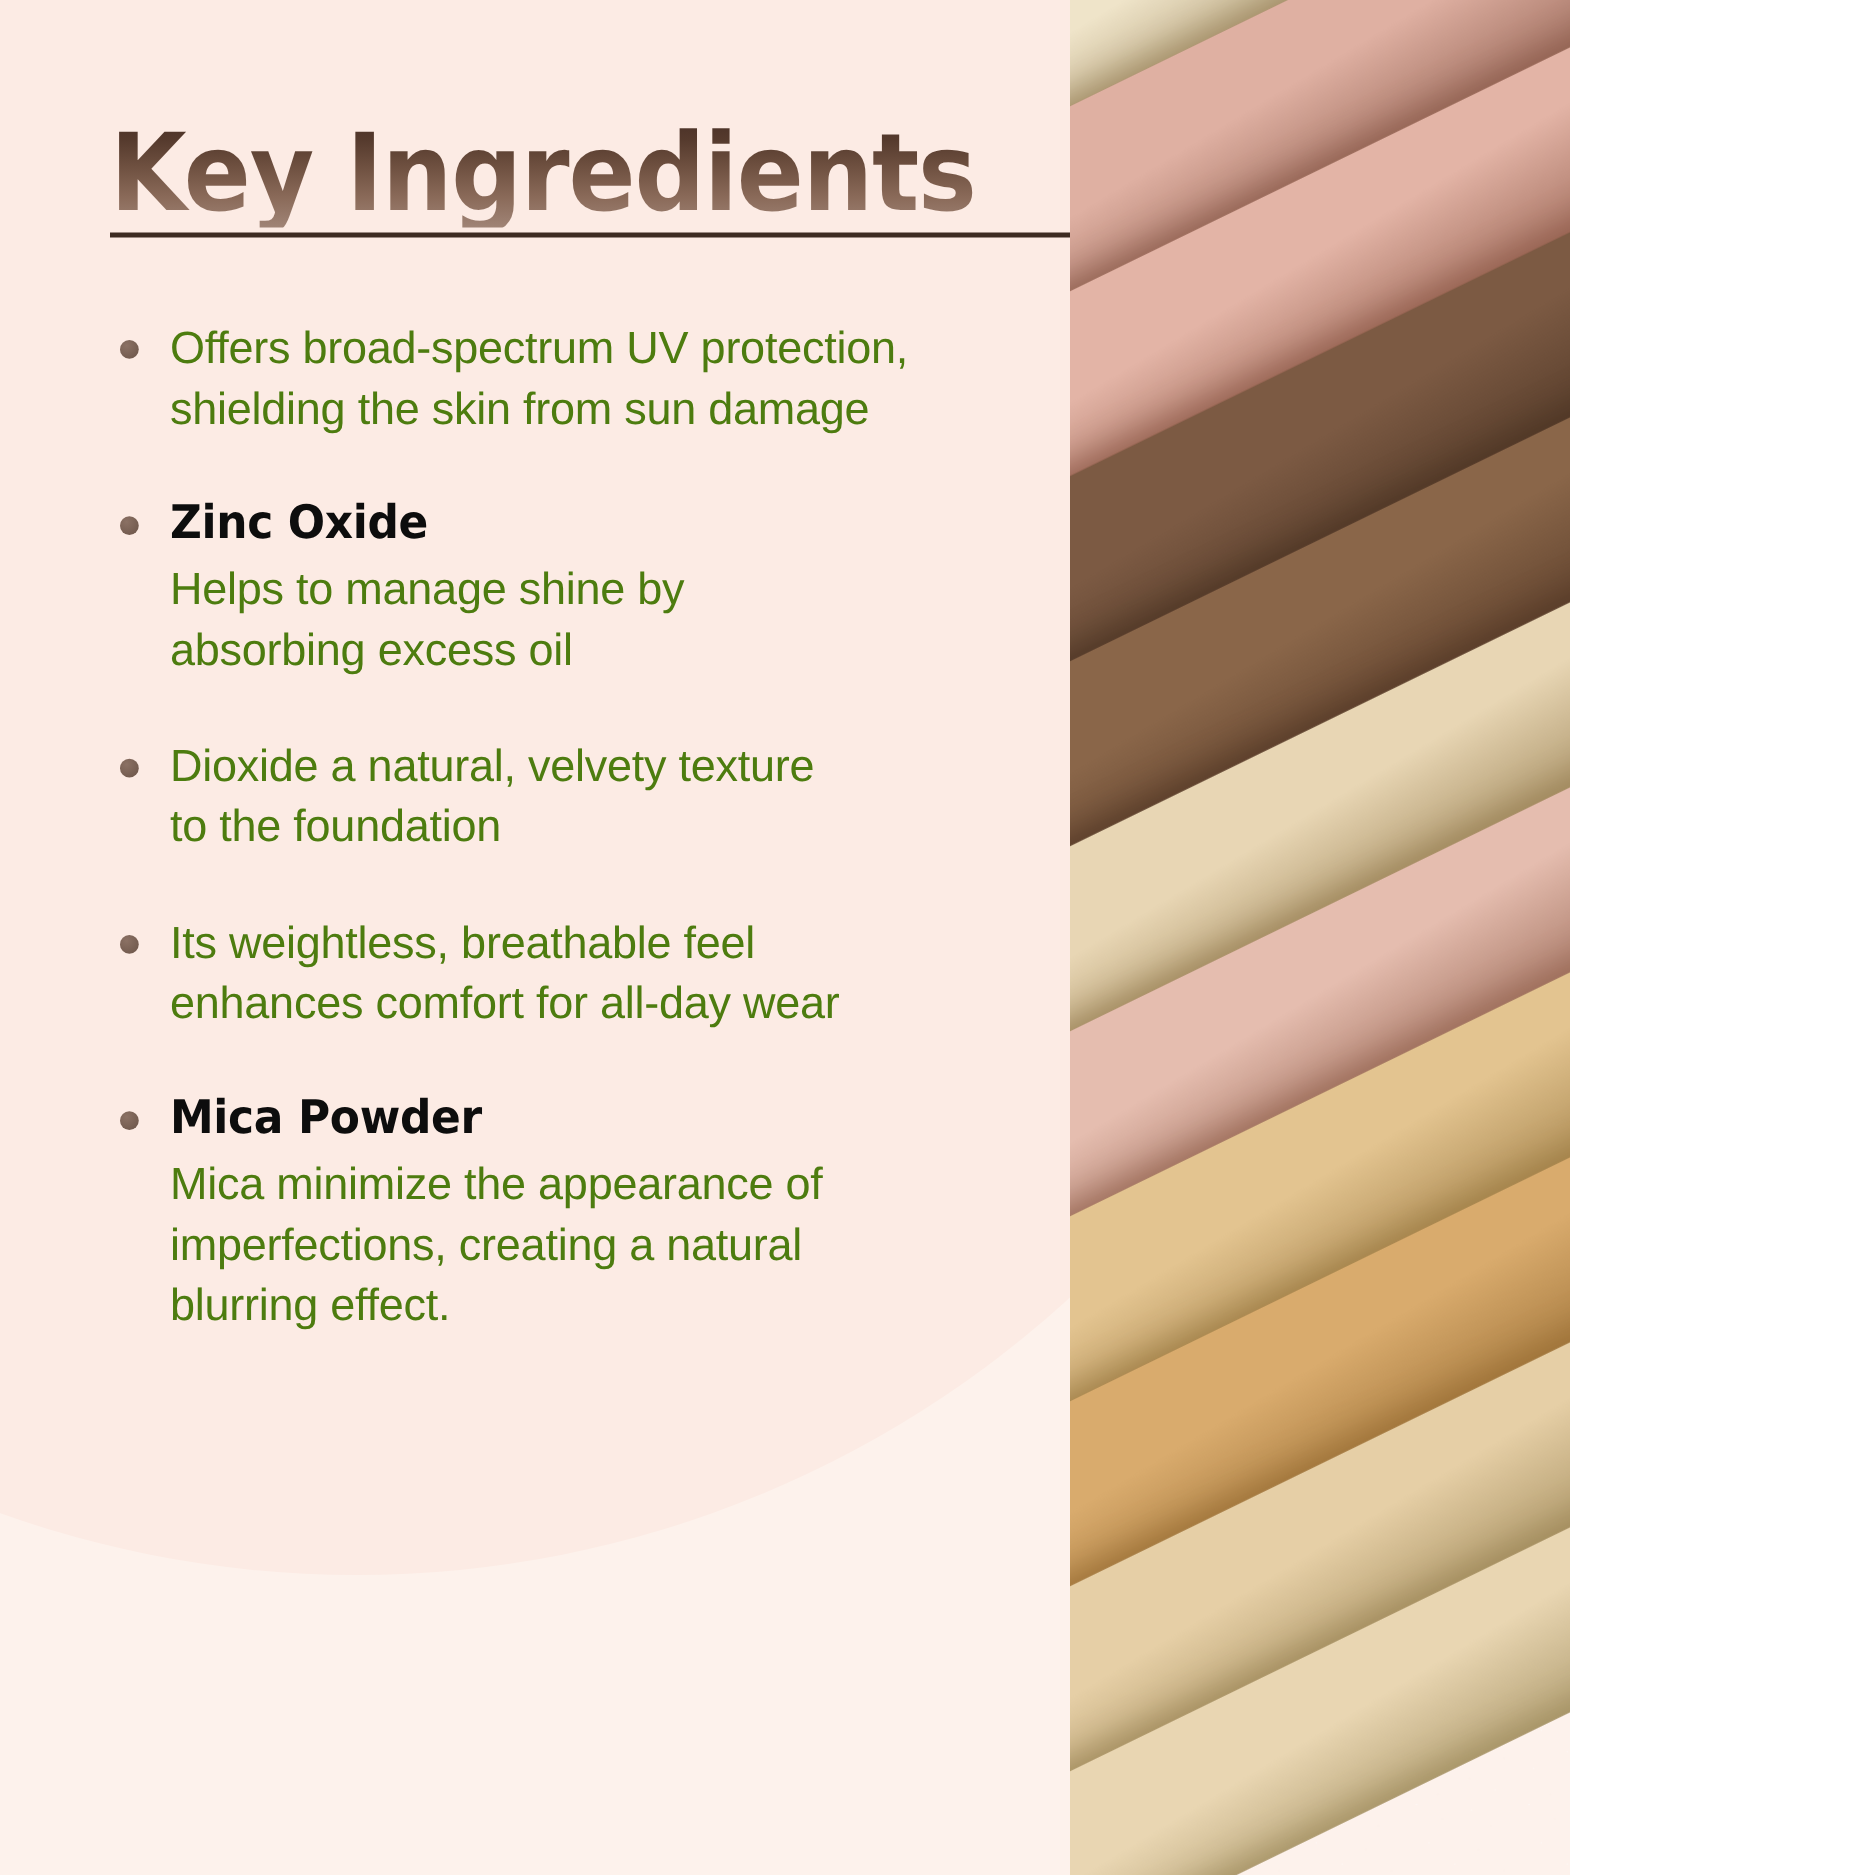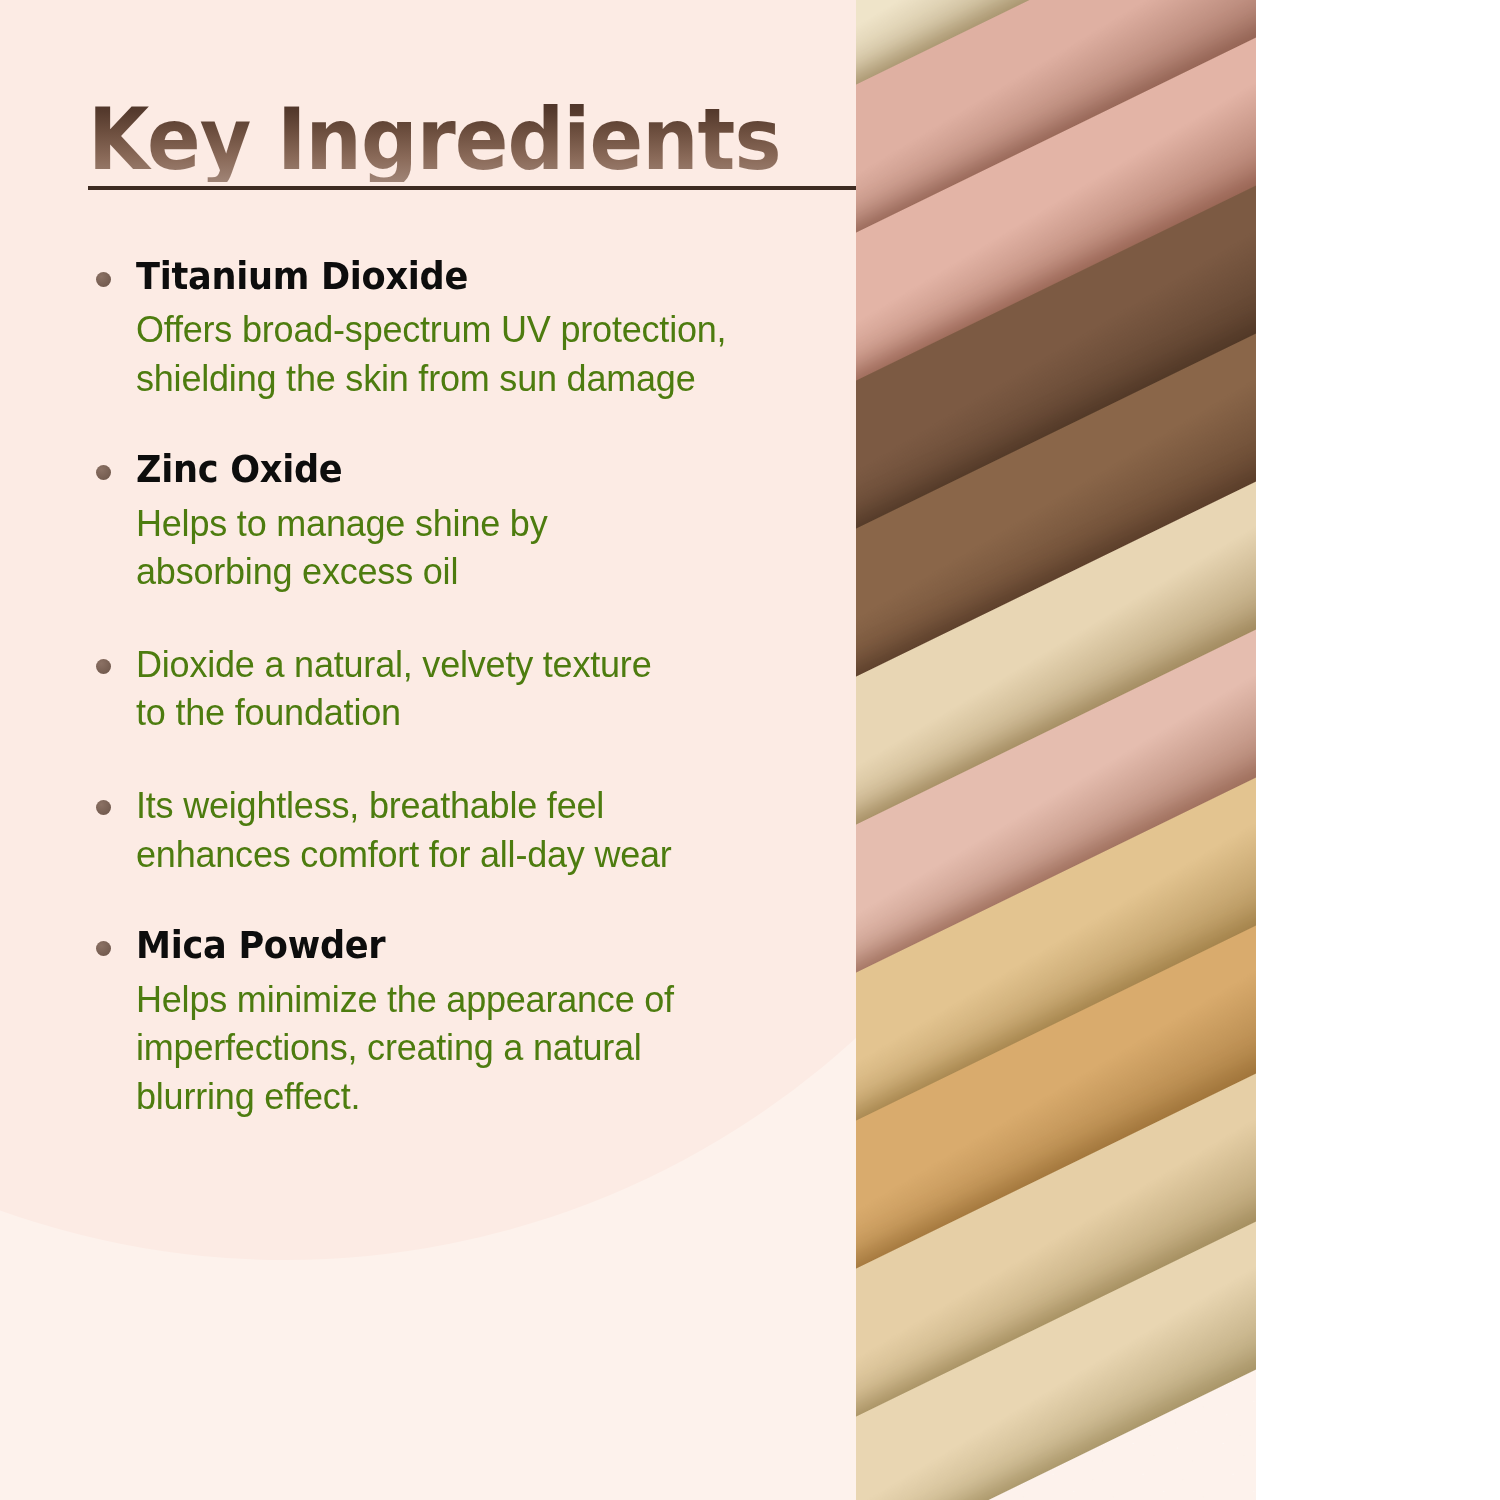--- a/index.html
+++ b/index.html
@@ -198,21 +198,20 @@
   <div class="content">
 
     <div class="title-wrap">
       <h1 class="title">Key Ingredients</h1>
       <div class="title-rule"></div>
     </div>
 
     <div class="list" id="ingredient-list">
         <div class="item">
           <span class="bullet"></span>
-          <div><span class="item-name">Titanium Dioxide</span></div>
           <div class="item-desc">Offers broad-spectrum UV protection,
 shielding the skin from sun damage</div>
         </div>
         <div class="item">
           <span class="bullet"></span>
           <div><span class="item-name">Zinc Oxide</span></div>
           <div class="item-desc">Helps to manage shine by
 absorbing excess oil</div>
         </div>
         <div class="item">
@@ -221,20 +220,20 @@
 to the foundation</div>
         </div>
         <div class="item">
           <span class="bullet"></span>
           <div class="item-desc">Its weightless, breathable feel
 enhances comfort for all-day wear</div>
         </div>
         <div class="item">
           <span class="bullet"></span>
           <div><span class="item-name">Mica Powder</span></div>
-          <div class="item-desc">Helps minimize the appearance of
+          <div class="item-desc">Mica minimize the appearance of
 imperfections, creating a natural
 blurring effect.</div>
         </div>
       </div>
 
   </div>
 </div>
 
 </body></html>

